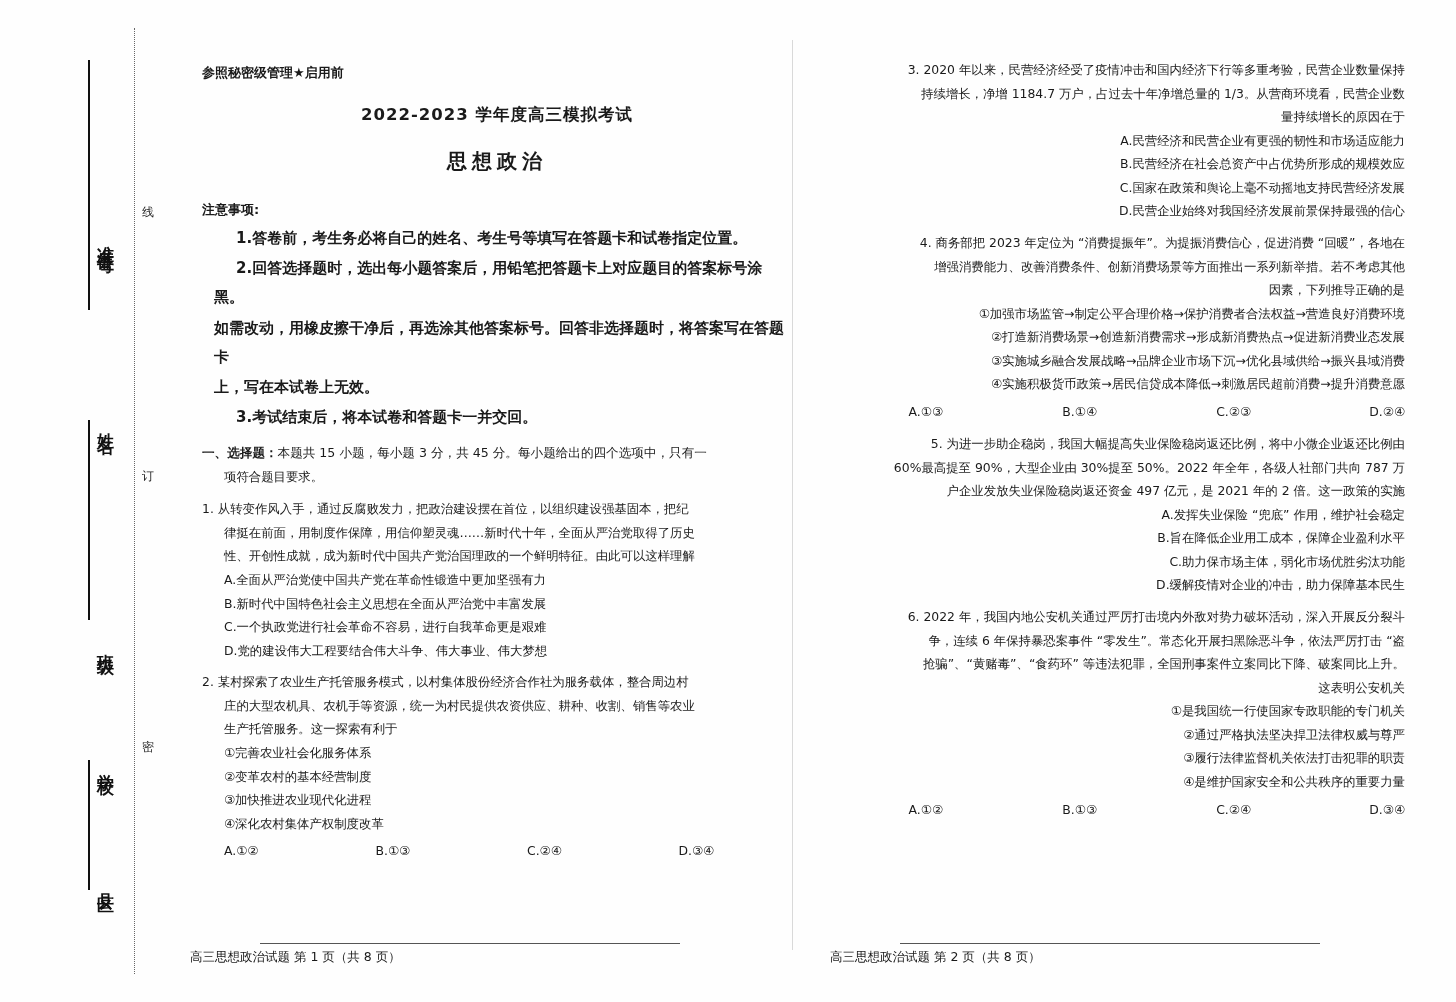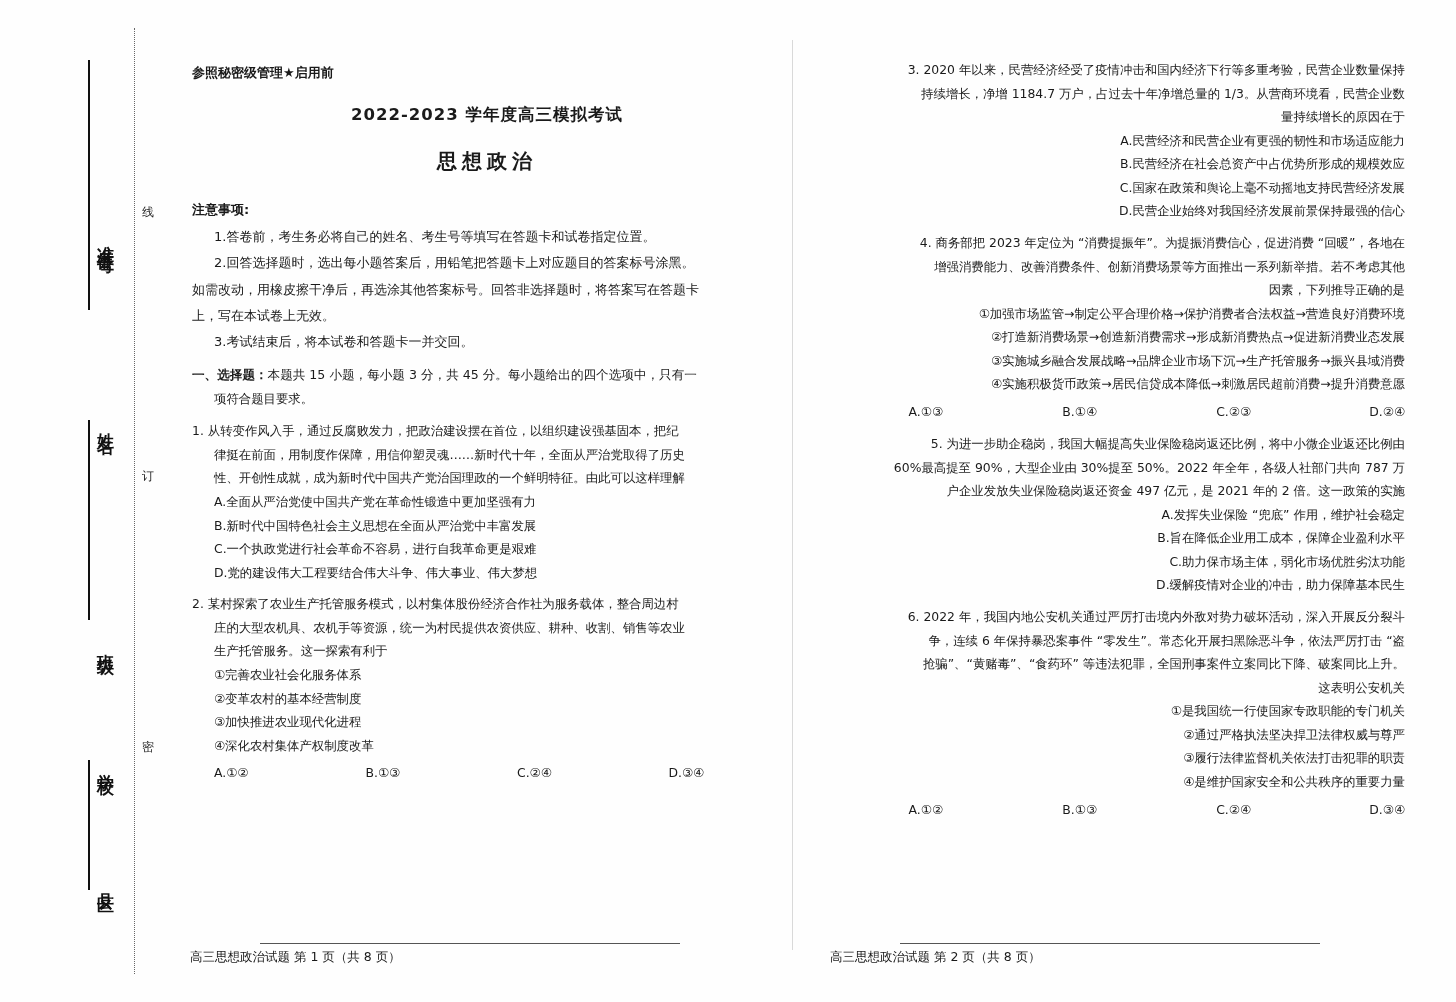--- a/index.html
+++ b/index.html
@@ -69,21 +69,21 @@
     letter-spacing: 2px;
   }
   
   .col {
     position: absolute;
     top: 60px;
     width: 600px;
     font-size: 12.4px;
     line-height: 1.95;
   }
-  .col-left { left: 192px; width: 590px; }
+  .col-left { left: 202px; width: 590px; }
   .col-right { left: 805px; width: 600px; }
   .divider {
     position: absolute;
     left: 792px; top: 40px;
     height: 910px;
     border-left: 1px solid #d9d9d9;
   }
   .secret {
     font-weight: bold;
     font-size: 13px;
@@ -102,24 +102,25 @@
     font-size: 20px;
     letter-spacing: 5px;
     margin: 4px 0 16px 0;
   }
   .notice-head {
     font-weight: bold;
     font-size: 13px;
     margin-bottom: 2px;
   }
   .notice-item {
-    font-weight: normal;
-    font-size: 13px;
+    font-weight: bold;
+    font-size: 15px;
     text-indent: 22px;
     margin-bottom: 1px;
+    margin-left: 12px;
   }
   .notice-item.cont { text-indent: 0; }
   .section-head {
     font-size: 12.6px;
     margin-top: 10px;
     text-indent: 0;
   }
   .section-head b { font-weight: bold; }
   .hang {
     padding-left: 22px;
@@ -245,21 +246,21 @@
     <div class="opt tight">D.民营企业始终对我国经济发展前景保持最强的信心</div>
 
     <div class="hang tight">
       <span class="qnum">4.</span>
       <span>商务部把 2023 年定位为 “消费提振年”。为提振消费信心，促进消费 “回暖”，各地在</span>
     </div>
     <div class="hang-indent tight">增强消费能力、改善消费条件、创新消费场景等方面推出一系列新举措。若不考虑其他</div>
     <div class="hang-indent tight">因素，下列推导正确的是</div>
     <div class="opt tight">①加强市场监管→制定公平合理价格→保护消费者合法权益→营造良好消费环境</div>
     <div class="opt tight">②打造新消费场景→创造新消费需求→形成新消费热点→促进新消费业态发展</div>
-    <div class="opt tight">③实施城乡融合发展战略→品牌企业市场下沉→生产托管服务→振兴县域消费</div>
+    <div class="opt tight">③实施城乡融合发展战略→品牌企业市场下沉→优化县域供给→振兴县域消费</div>
     <div class="opt tight">④实施积极货币政策→居民信贷成本降低→刺激居民超前消费→提升消费意愿</div>
     <div class="opts-row">
       <span>A.①③</span>
       <span>B.①④</span>
       <span>C.②③</span>
       <span>D.②④</span>
     </div>
 
     <div class="hang tight">
       <span class="qnum">5.</span>

